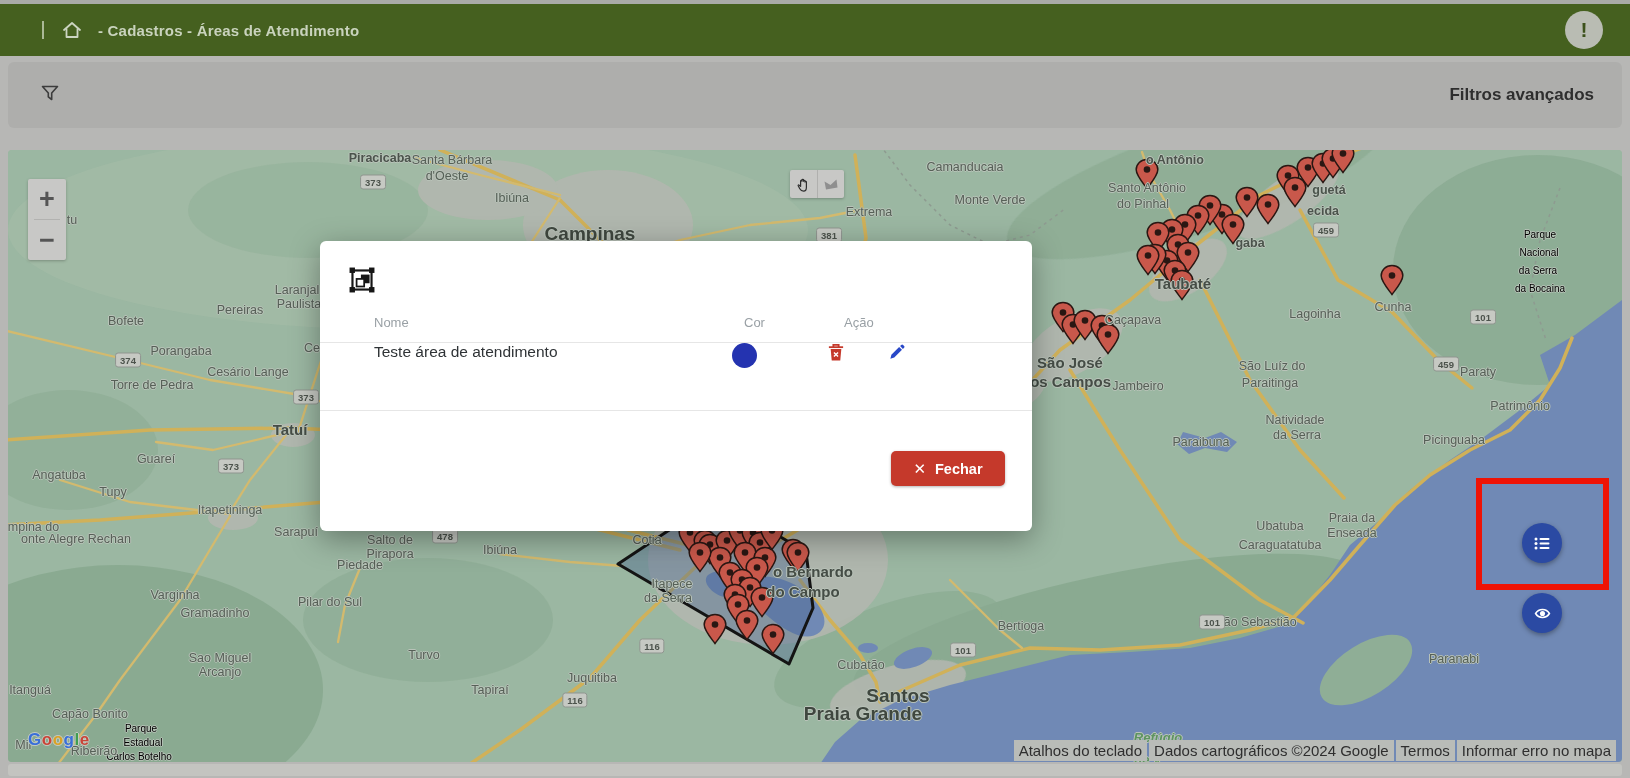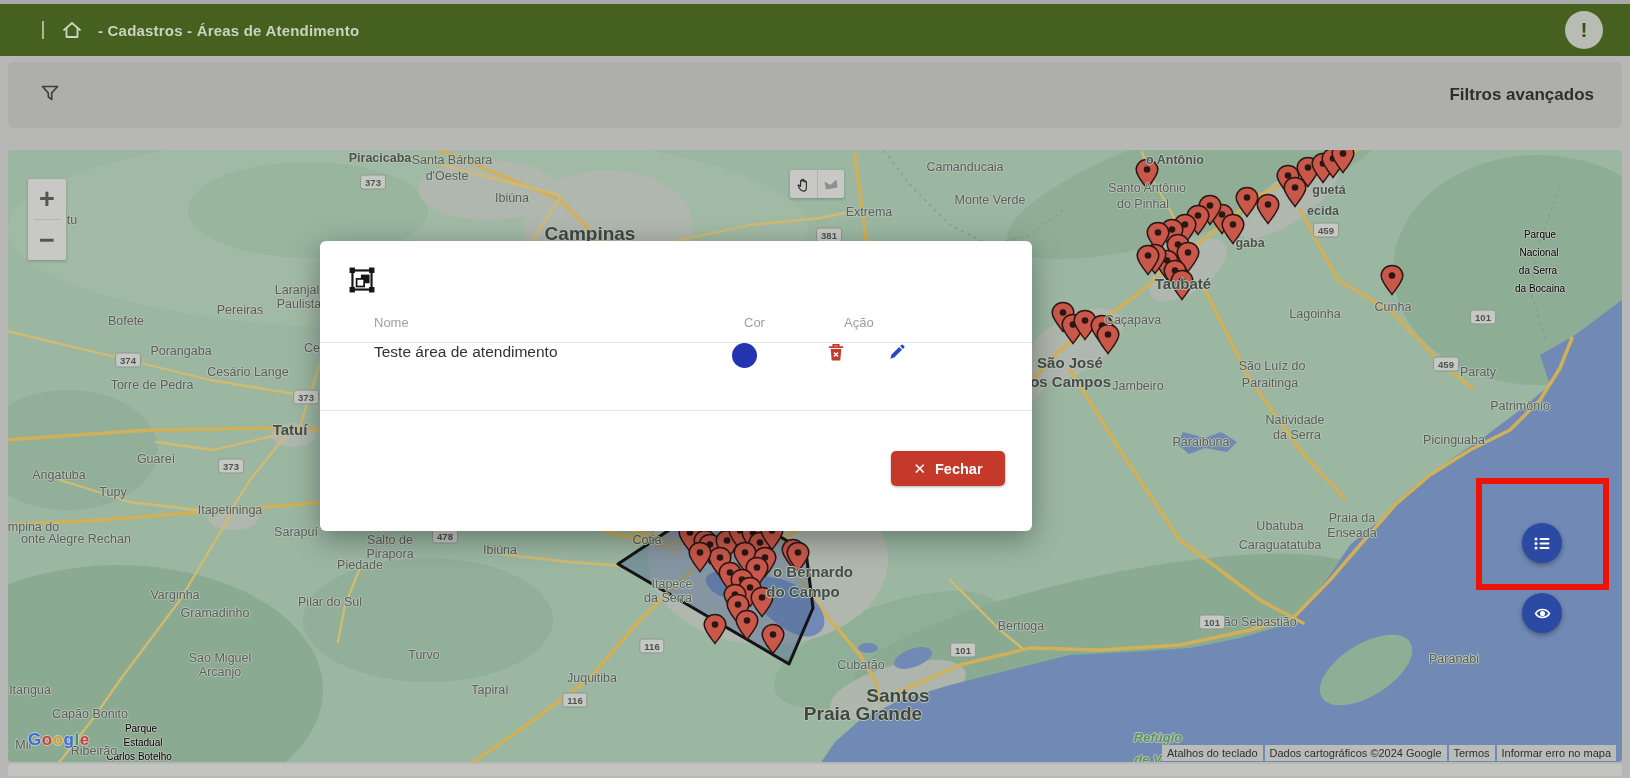--- a/index.html
+++ b/index.html
@@ -66,21 +66,21 @@
   .round-btn{position:absolute;width:40px;height:40px;border-radius:50%;background:#2b4aa3;
     display:flex;align-items:center;justify-content:center;cursor:pointer;
     box-shadow:0 2px 5px rgba(0,0,0,.35);}
   #btn-list{left:1514px;top:373px;}
   #btn-eye{left:1514px;top:443px;}
   .highlight-rect{position:absolute;border:6px solid #ee1305;pointer-events:none;}
   
   .glogo{position:absolute;left:20px;top:580px;font-size:17px;font-weight:700;cursor:pointer;
     text-shadow:-1px 0 #c2cac1,1px 0 #c2cac1,0 -1px #c2cac1,0 1px #c2cac1;letter-spacing:.5px;}
   .attrib{position:absolute;right:6px;bottom:1px;display:flex;gap:2px;}
-  .attrib span{background:#b9bcb8;color:#2f2f2f;font-size:11px;padding:2px 5px;white-space:nowrap;cursor:pointer;}
+  .attrib span{background:#b9bcb8;color:#2f2f2f;font-size:15px;padding:2px 5px;white-space:nowrap;cursor:pointer;}
   
   .modal{
     position:absolute;left:320px;top:241px;width:712px;height:290px;background:#ffffff;
     border-radius:6px;box-shadow:0 8px 30px rgba(0,0,0,.35);z-index:20;
   }
   .modal-head{display:flex;align-items:center;padding:26px 0 0 29px;}
   .modal-title{margin-left:14px;font-size:20.5px;font-weight:700;color:#2948c8;letter-spacing:.2px;}
   .tbl-head{display:flex;margin-top:22px;font-size:13px;color:#99a0a5;}
   .tbl-head .c-nome{width:370px;padding-left:54px;}
   .tbl-head .c-cor{width:100px;}

